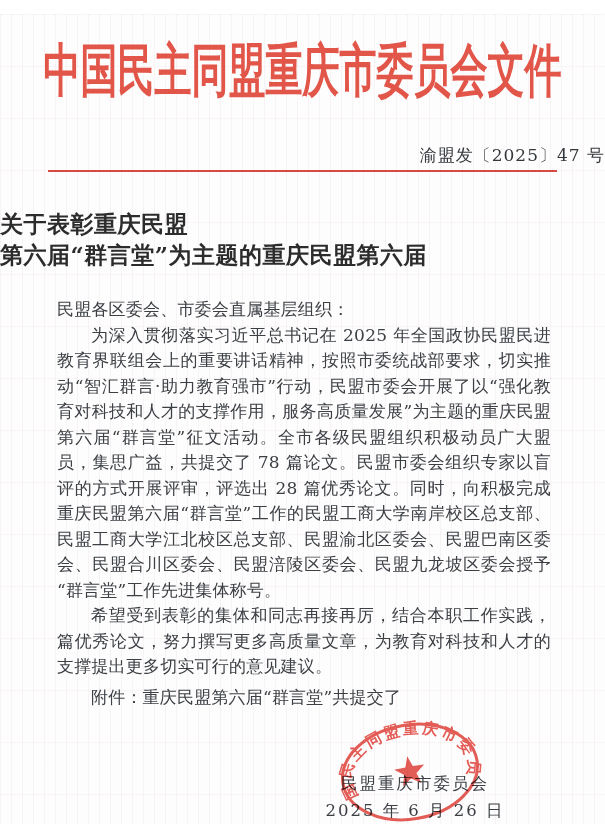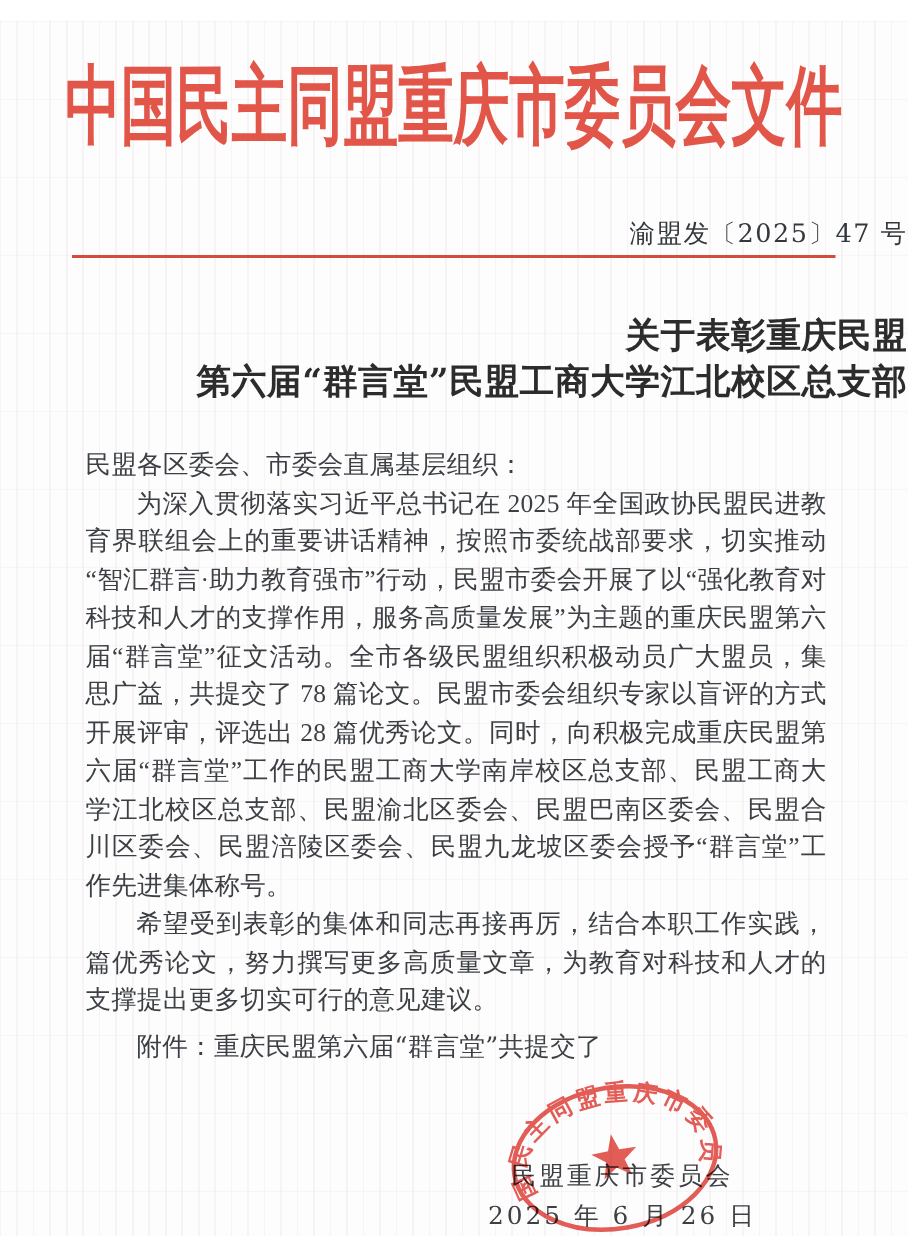--- a/index.html
+++ b/index.html
@@ -52,41 +52,40 @@
     left: 48px;
     width: 509px;
     height: 2px;
     background: var(--rule-red, #d64a3f);
   }
   .doc-title {
     position: absolute;
     top: 194px;
     left: 0;
     width: 100%;
-    text-align: right;
+    text-align: left;
     font-weight: bold;
     font-size: 23px;
     line-height: 31px;
     color: #2c2c2c;
     letter-spacing: 0.5px;
   }
   .body-text {
     position: absolute;
     top: 283px;
     left: 57px;
     width: 494px;
     font-size: 17px;
     line-height: 25.5px;
     letter-spacing: 0.2px;
     text-align: justify;
     color: #3c4045;
   }
   .body-text p {
     margin: 0;
-    font-family: Liberation Serif, serif;
   }
   .body-text p.indent {
     text-indent: 2em;
   }
   .attachment {
     position: absolute;
     top: 672px;
     left: 57px;
     width: 494px;
     font-size: 17px;
@@ -138,21 +137,21 @@
 <div class="page">
 
   <div class="letterhead">中国民主同盟重庆市委员会文件</div>
 
   <div class="doc-number">渝盟发〔2025〕47 号</div>
 
   <div class="red-rule"></div>
 
   <div class="doc-title">
     <div>关于表彰重庆民盟</div>
-    <div>第六届“群言堂”民盟工商大学江北校区总支部</div>
+    <div>第六届“群言堂”为主题的重庆民盟第六届</div>
   </div>
 
   <div class="body-text">
     <p>民盟各区委会、市委会直属基层组织：</p>
     <p class="indent">为深入贯彻落实习近平总书记在 2025 年全国政协民盟民进教育界联组会上的重要讲话精神，按照市委统战部要求，切实推动“智汇群言·助力教育强市”行动，民盟市委会开展了以“强化教育对科技和人才的支撑作用，服务高质量发展”为主题的重庆民盟第六届“群言堂”征文活动。全市各级民盟组织积极动员广大盟员，集思广益，共提交了 78 篇论文。民盟市委会组织专家以盲评的方式开展评审，评选出 28 篇优秀论文。同时，向积极完成重庆民盟第六届“群言堂”工作的民盟工商大学南岸校区总支部、民盟工商大学江北校区总支部、民盟渝北区委会、民盟巴南区委会、民盟合川区委会、民盟涪陵区委会、民盟九龙坡区委会授予“群言堂”工作先进集体称号。</p>
     <p class="indent">希望受到表彰的集体和同志再接再厉，结合本职工作实践，篇优秀论文，努力撰写更多高质量文章，为教育对科技和人才的支撑提出更多切实可行的意见建议。</p>
   </div>
 
   <div class="attachment">附件：重庆民盟第六届“群言堂”共提交了</div>
 

